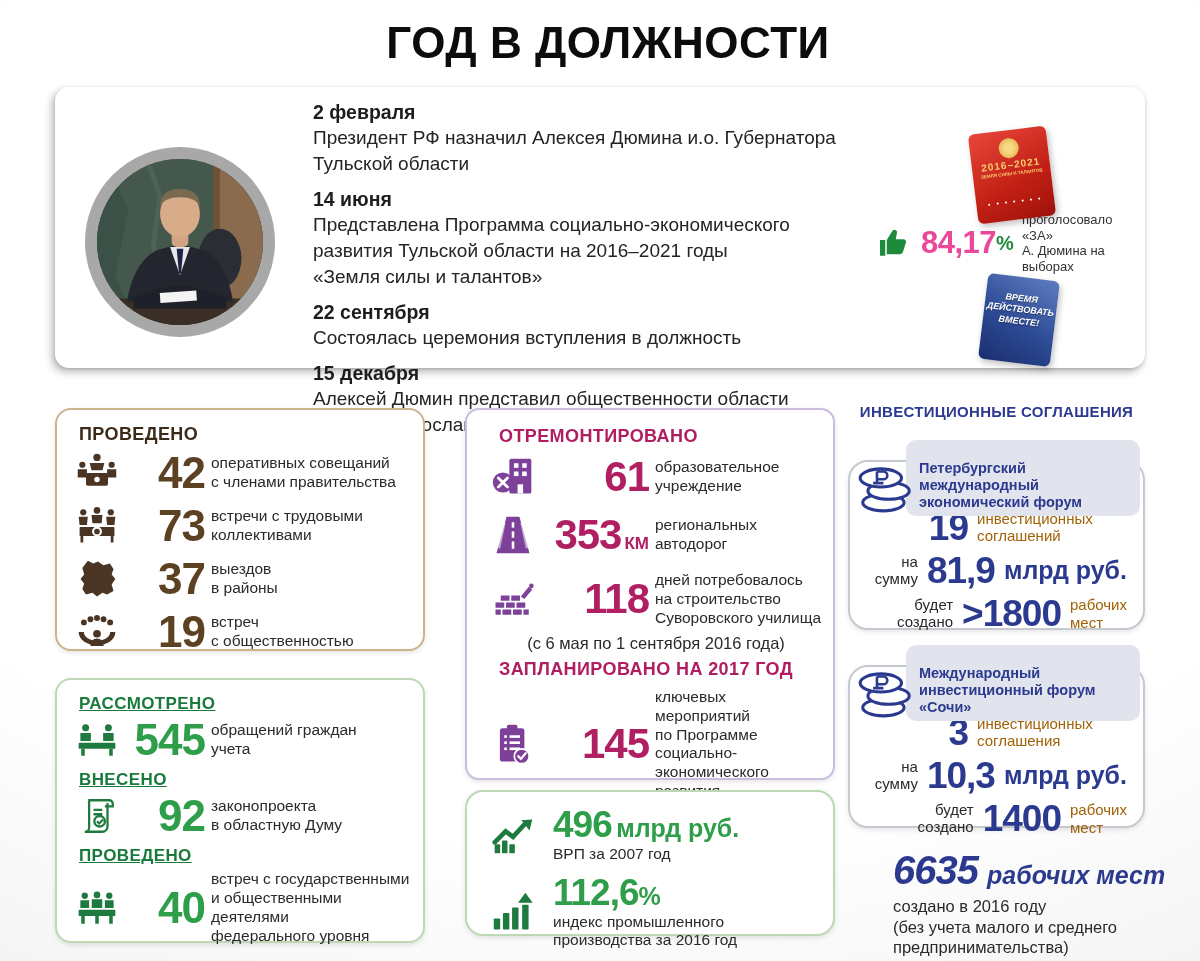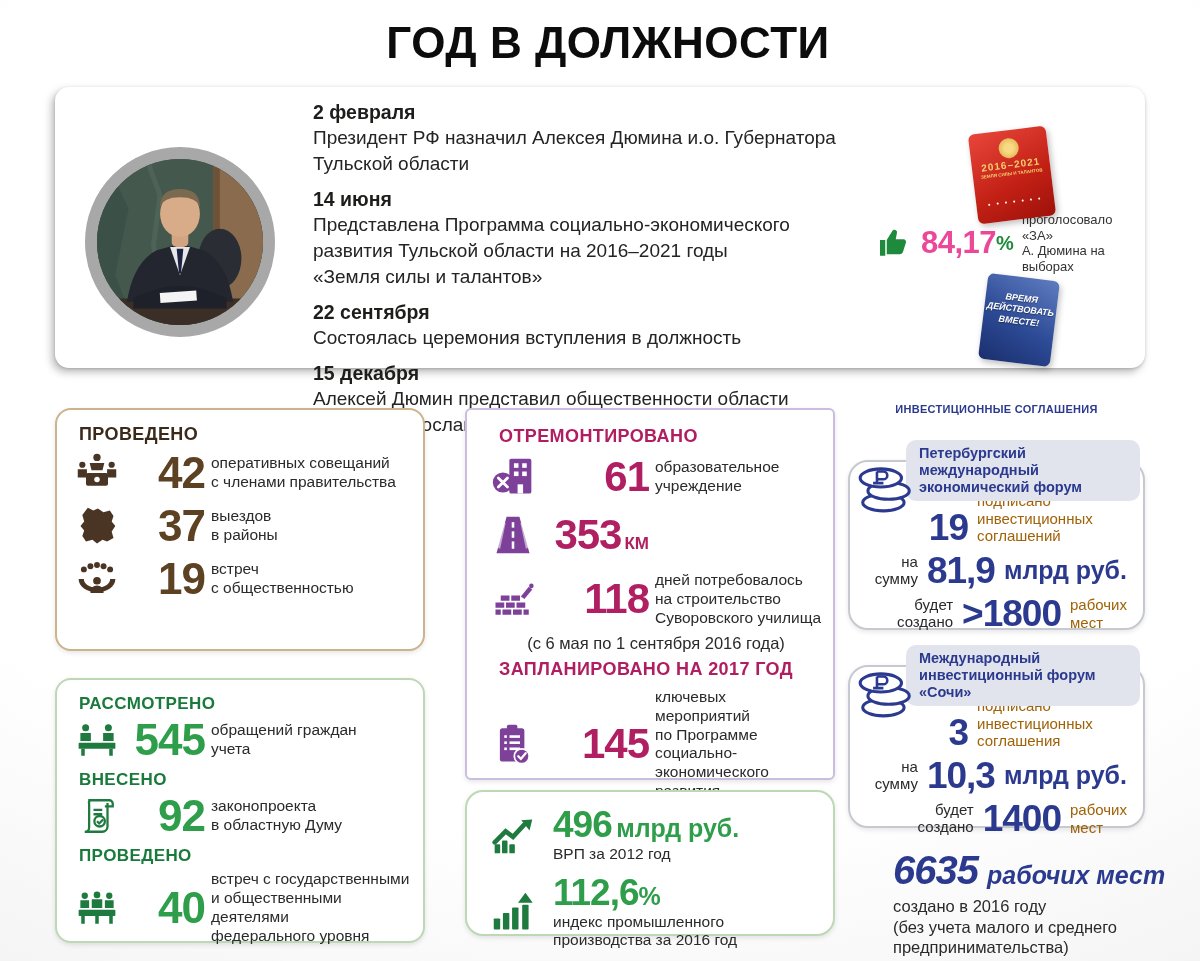--- a/index.html
+++ b/index.html
@@ -54,51 +54,51 @@
 
   
   #box-conducted{left:55px;top:408px;width:370px;height:243px;border-color:#cdb38b;padding:12px 10px 0 16px;}
   #box-conducted .hdr{font-size:18px;color:#3b2a1a;margin:2px 0 6px 6px;}
   #box-conducted .stat-row{grid-template-columns:48px 78px 1fr;margin-bottom:9px;}
   #box-conducted .num{font-size:44px;color:#5d4123;}
   #box-conducted .icon{color:#4a3524;}
 
   
   #box-legislative{left:55px;top:678px;width:370px;height:265px;border-color:#bdd8b5;padding:14px 10px 0 16px;}
-  #box-legislative .hdr{font-size:17px;color:#1a7a3c;margin:0 0 4px 6px;}
+  #box-legislative .hdr{font-size:17px;color:#1a7a3c;margin:0 0 4px 6px;text-decoration:underline;}
   #box-legislative .stat-row{grid-template-columns:48px 78px 1fr;margin-bottom:8px;}
   #box-legislative .num{font-size:44px;color:#2f9e4a;}
   #box-legislative .icon{color:#1e7a3e;}
 
   
-  #box-repaired{left:465px;top:408px;width:370px;height:372px;border-color:#cabde0;border-radius:6px;padding:14px 8px 0 20px;}
+  #box-repaired{left:465px;top:408px;width:370px;height:372px;border-color:#cabde0;border-radius:14px;padding:14px 8px 0 20px;}
   #box-repaired .hdr{font-size:18px;color:#b01d60;margin:2px 0 8px 12px;}
   #box-repaired .stat-row{grid-template-columns:52px 104px 1fr;margin-bottom:14px;}
   #box-repaired .num{font-size:42px;color:#b11f63;}
   #box-repaired .icon{color:#7d4199;}
   .unit-km{font-size:17px;font-weight:700;color:#b11f63;margin-left:3px;letter-spacing:0;}
   .note{font-size:16.5px;color:#2a2a2a;text-align:center;margin:-8px 0 6px 0;}
 
   
   #box-economy{left:465px;top:790px;width:370px;height:146px;border-color:#bdd8b5;border-radius:18px;padding:14px 8px 0 18px;}
   .eco-row{display:grid;grid-template-columns:56px 1fr;column-gap:12px;align-items:center;margin-bottom:10px;}
   .eco-big{font-size:37px;font-weight:800;color:#2f9e4a;letter-spacing:-1px;line-height:1;}
   .eco-unit{font-size:25px;font-weight:700;color:#2f9e4a;letter-spacing:0;}
   .eco-sub{font-size:15.5px;color:#2a2a2a;line-height:1.2;white-space:pre-line;margin-top:2px;}
   #box-economy .icon{color:#1e7a3e;}
 
   
   .inv-header{position:absolute;left:848px;top:403px;width:297px;text-align:center;
-    font-size:11px;font-weight:800;color:#2b3a8f;letter-spacing:.3px;}
+    font-size:15px;font-weight:800;color:#2b3a8f;letter-spacing:.3px;}
   .forum-box{position:absolute;left:848px;width:297px;background:#fff;border:2px solid #c6c9cf;
     border-radius:20px;box-sizing:border-box;box-shadow:0 2px 5px rgba(0,0,0,.10);}
   #forum1{top:460px;height:170px;}
   #forum2{top:665px;height:163px;}
   .forum-tab{position:absolute;top:-22px;left:56px;width:234px;box-sizing:border-box;
-    background:#e2e4ed;border-radius:10px;padding:5px 10px 5px 13px;
+    background:#e2e4ed;border-radius:10px;padding:20px 10px 5px 13px;
     font-size:14.5px;font-weight:700;line-height:1.18;color:#2b3a8f;white-space:pre-line;}
   .coins{position:absolute;left:4px;top:-6px;width:64px;height:62px;color:#2b3a8f;}
   .frow{display:flex;align-items:center;justify-content:flex-end;gap:9px;padding-right:16px;}
   .frow-a{margin-top:30px;align-items:flex-end;}
   .fnum{font-size:37px;font-weight:800;color:#2b3a8f;line-height:.95;letter-spacing:-1px;}
   .ftext{font-size:15px;line-height:1.18;white-space:pre-line;color:#a16207;}
   .frow-a .ftext{width:150px;}
   .flabel{font-size:15px;line-height:1.1;white-space:pre-line;color:#2a2a2a;text-align:right;}
   .funit{font-size:25px;font-weight:700;color:#2b3a8f;}
   .frow-b{margin-top:8px;}
@@ -195,20 +195,37 @@
           <path d="M3 20h10v9H3zM35 20h10v9H35z"></path>
           <rect x="12" y="24" width="24" height="14" rx="2"></rect>
           <circle cx="24" cy="31" r="3" fill="#fff"></circle>
         </svg>
     </span>
     <span class="num">42</span>
     <span class="lbl">оперативных совещаний
 с членами правительства</span>
   </div>
 
+  <div class="stat-row">
+    <span class="icon">
+      <svg width="46" height="44" viewBox="0 0 48 48" fill="currentColor">
+          <circle cx="9" cy="9" r="3.4"></circle>
+          <circle cx="24" cy="7" r="3.6"></circle>
+          <circle cx="39" cy="9" r="3.4"></circle>
+          <path d="M4 14h10l-1 9H5zM18 12h12l-1 9H19zM34 14h10l-1 9h-8z"></path>
+          <rect x="5" y="25" width="38" height="10" rx="1"></rect>
+          <circle cx="24" cy="30" r="5.4" fill="#fff"></circle>
+          <circle cx="24" cy="30" r="3.1"></circle>
+          <path d="M6 35h3v7H6zM39 35h3v7h-3z"></path>
+        </svg>
+    </span>
+    <span class="num">73</span>
+    <span class="lbl">встречи с трудовыми
+коллективами</span>
+  </div>
 
   <div class="stat-row">
     <span class="icon">
       <svg width="44" height="44" viewBox="0 0 48 48" fill="currentColor">
           <path d="M14 4l6 3 5-2 6 4 7-2 4 6-2 6 4 5-4 6 2 7-7 4-5-2-6 4-5-4-7 2-4-6 2-6-4-5 4-5-2-7z"></path>
         </svg>
     </span>
     <span class="num">37</span>
     <span class="lbl">выездов
 в районы</span>
@@ -316,20 +333,22 @@
           <path d="M17 4h14l11 40H6z"></path>
           <g fill="#fff">
             <rect x="22.6" y="10" width="2.8" height="6"></rect>
             <rect x="22.6" y="20" width="2.8" height="7"></rect>
             <rect x="22.6" y="31" width="2.8" height="8"></rect>
             <path d="M13 10l3 1-6 28-3-1zM35 10l-3 1 6 28 3-1z" opacity=".55"></path>
           </g>
         </svg>
     </span>
     <span class="num"><span>353</span><span class="unit-km">КМ</span></span>
+    <span class="lbl">региональных
+автодорог</span>
   </div>
 
   <div class="stat-row">
     <span class="icon">
       <svg width="46" height="42" viewBox="0 0 48 48" fill="currentColor">
           <rect x="10" y="20" width="10" height="6"></rect>
           <rect x="22" y="20" width="10" height="6"></rect>
           <rect x="4" y="28" width="10" height="6"></rect>
           <rect x="16" y="28" width="10" height="6"></rect>
           <rect x="28" y="28" width="10" height="6"></rect>
@@ -382,21 +401,21 @@
             <rect x="12" y="30" width="6" height="14" rx="1"></rect>
             <rect x="20" y="34" width="6" height="10" rx="1"></rect>
           </g>
           <path d="M4 32L16 20l8 6L36 13" stroke="currentColor" stroke-width="5" fill="none" stroke-linecap="round"></path>
           <path d="M33 8l12-1-3 12z"></path>
         </svg>
     </span>
     <span>
       <span class="eco-big">496</span>
       <span class="eco-unit">млрд руб.</span>
-      <div class="eco-sub">ВРП за 2012 год</div>
+      <div class="eco-sub">ВРП за 2007 год</div>
     </span>
   </div>
   <div class="eco-row">
     <span class="icon">
       <svg width="44" height="44" viewBox="0 0 48 48" fill="currentColor">
           <rect x="3" y="31" width="7" height="12" rx="1"></rect>
           <rect x="13" y="25" width="7" height="18" rx="1"></rect>
           <rect x="23" y="19" width="7" height="24" rx="1"></rect>
           <rect x="34" y="16" width="7" height="27" rx="1"></rect>
           <path d="M37.5 3l8 11h-16z"></path>

